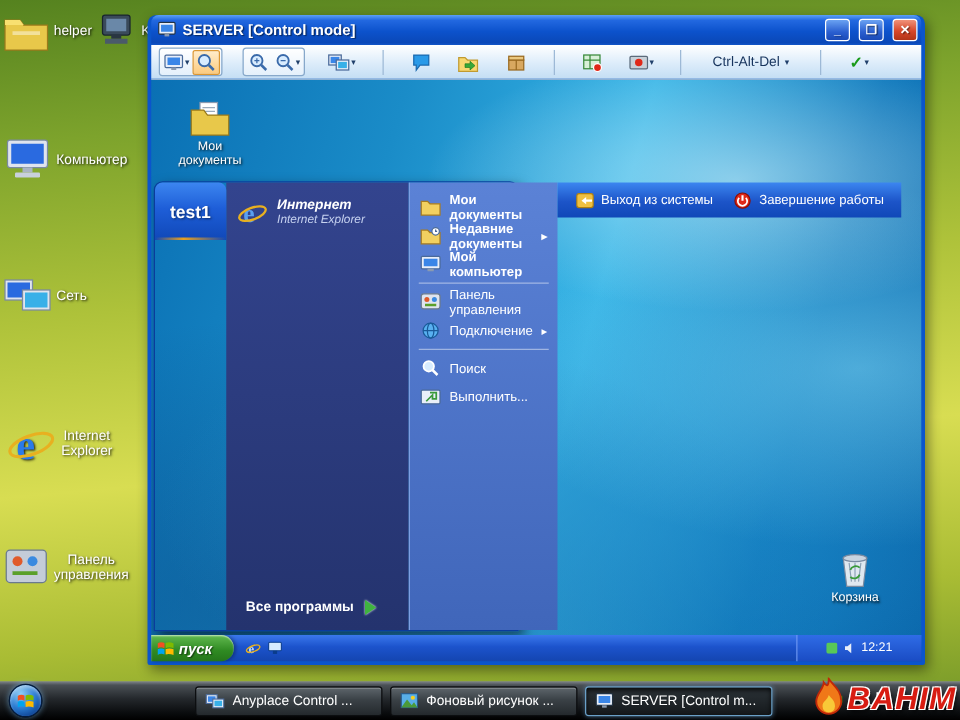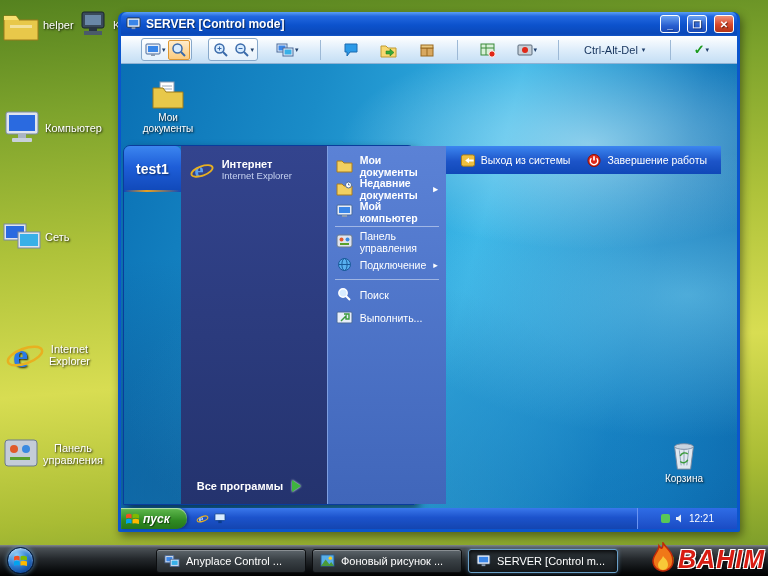--- a/index.html
+++ b/index.html
@@ -24,21 +24,21 @@
     background:linear-gradient(180deg,#5ba0f5 0%,#2268e0 18%,#0c52cc 55%,#0a48b8 92%,#1356c8 100%);
     border-radius:6px 6px 0 0; color:#fff; font-weight:bold; font-size:12px; text-shadow:1px 1px 1px rgba(0,0,0,.55); }
   .titlebar .title { flex:1; white-space:nowrap; overflow:hidden; }
   .tb-btn { width:20px; height:18px; border-radius:3px; border:1px solid #fff;
     display:flex; align-items:center; justify-content:center; color:#fff; font-size:10px; font-weight:bold;
     background:linear-gradient(180deg,#6aa2f2,#2a5fd0 60%,#1a4ab8); margin-left:2px; }
   .tb-btn.close { background:linear-gradient(180deg,#f0927a,#d8472a 55%,#b23418); }
 
   
   .toolbar { height:28px; background:linear-gradient(180deg,#ffffff,#dcecfa 55%,#c4def4);
-    border-bottom:1px solid #8fb2d4; display:flex; align-items:center; padding:2px 20px; gap:16px; flex-shrink:0; }
+    border-bottom:1px solid #8fb2d4; display:flex; align-items:center; padding:2px 6px; gap:16px; flex-shrink:0; }
   .tgroup { display:flex; align-items:center; border:1px solid #87a8ca; border-radius:3px; padding:0 1px;
     background:linear-gradient(180deg,#fff,#e4f0fb); height:23px; }
   .tbtn { height:20px; min-width:22px; padding:0 2px; display:flex; align-items:center; justify-content:center; border-radius:2px; }
   .tbtn.selected { background:linear-gradient(180deg,#ffeccb,#fccb7e); border:1px solid #dd9732; }
   .dd { font-size:7px; color:#21406b; margin-left:1px; }
   .tsep { width:1px; height:20px; background:#9db9d6; margin:0 3px; }
   .ctrl-btn { display:flex; align-items:center; gap:3px; font-size:11px; color:#16335c; padding:0 5px; height:21px;
     border:1px solid transparent; border-radius:2px; }
 
   
@@ -59,21 +59,21 @@
     border:1px solid #0a3c9c; border-radius:7px 7px 0 0; box-shadow:4px 4px 9px rgba(0,0,0,.5); z-index:5; }
   .sm-header { height:46px; flex-shrink:0; background:linear-gradient(180deg,#3c86f0 0%,#1e5ed8 45%,#1048b8 100%);
     border-radius:6px 6px 0 0; display:flex; align-items:center; padding:0 12px; position:relative; }
   .sm-header::after { content:""; position:absolute; left:0; right:0; bottom:0; height:2px;
     background:linear-gradient(90deg,rgba(232,160,32,0),#e8a020 40%,rgba(232,160,32,0)); }
   .sm-user { color:#fff; font-weight:bold; font-size:14px; text-shadow:1px 1px 2px rgba(0,0,0,.5); }
   .sm-body { flex:1; display:flex; min-height:0; }
   .sm-left { width:146px; flex-shrink:0; background:linear-gradient(180deg,#33448e,#24336e);
     display:flex; flex-direction:column; padding:8px 0 4px; }
   .ie-item { display:flex; align-items:center; gap:7px; padding:3px 8px; }
-  .ie-texts { display:flex; flex-direction:column; line-height:1.15; }
+  .ie-texts { display:flex; flex-direction:column; line-height:1.15;font-style:italic; }
   .ie-title { color:#fff; font-weight:bold; font-size:11px; }
   .ie-sub { color:#c6d2f0; font-size:9.5px; }
   .all-programs { margin-top:auto; display:flex; align-items:center; gap:9px; padding:7px 0 8px 16px;
     color:#fff; font-weight:bold; font-size:11px; }
   .ap-arrow { width:0; height:0; border-left:9px solid #3fb43f; border-top:6px solid transparent; border-bottom:6px solid transparent;
     filter:drop-shadow(0 0 1px #fff); }
   .sm-right { flex:1; background:linear-gradient(180deg,#5b82d6,#4066ba); border-left:1px solid #7d9fe2;
     padding:8px 4px 4px; display:flex; flex-direction:column; color:#fff; font-size:10.5px; }
   .sm-item { display:flex; align-items:center; gap:7px; height:23px; padding:0 4px; border-radius:2px; }
   .sm-item.bold { font-weight:bold; }

